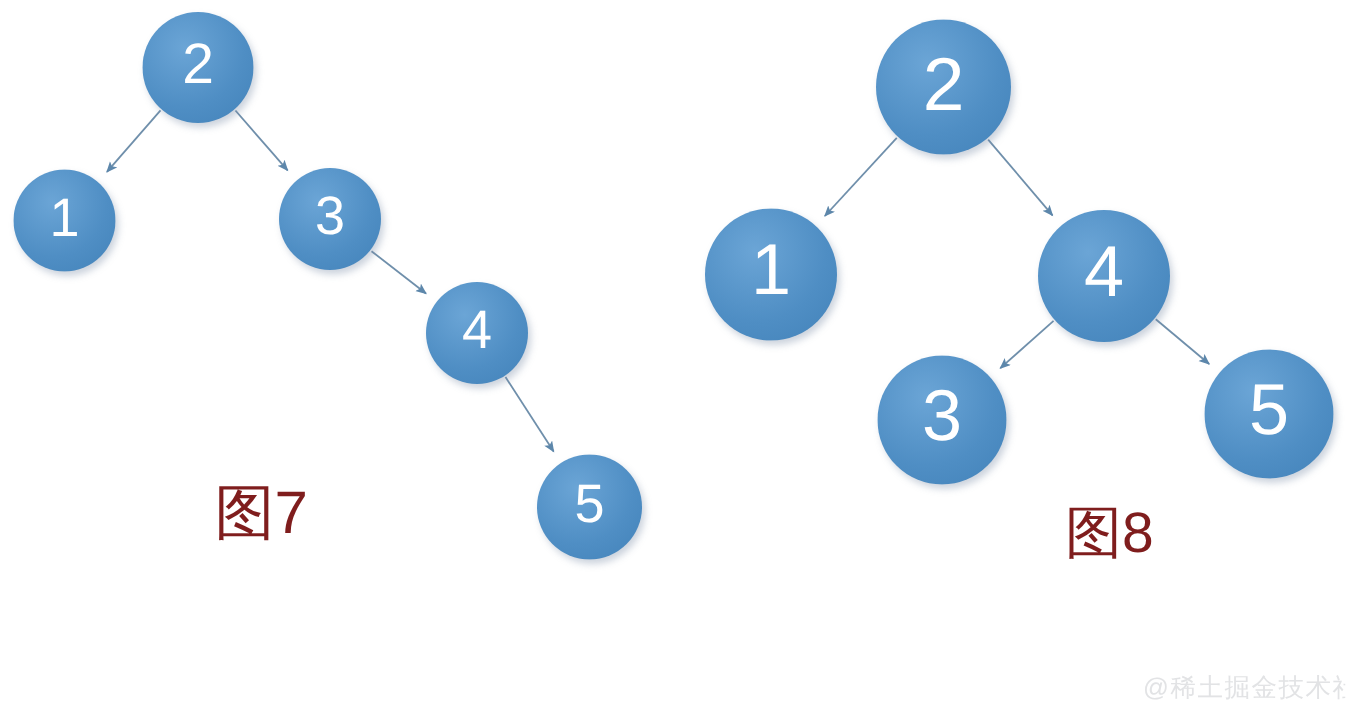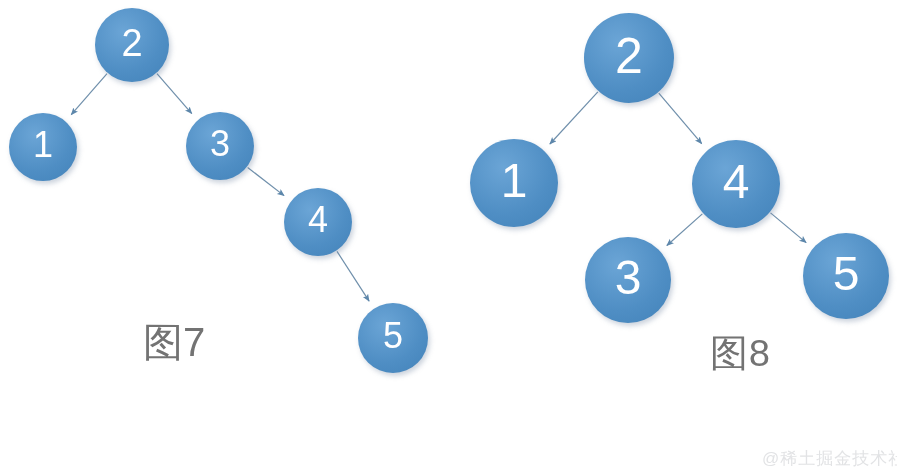--- a/index.html
+++ b/index.html
@@ -40,21 +40,21 @@
     font-weight: 400;
     line-height: 1;
     user-select: none;
   }
   .tree-node .node-label {
     display: block;
     transform: translateY(-2px);
   }
   .fig-caption {
     position: absolute;
-    color: #737373;
+    color: #7f1d1d;
     font-family: "Liberation Sans", sans-serif;
     font-weight: 400;
     white-space: nowrap;
     line-height: 1;
     user-select: none;
   }
   .watermark {
     position: absolute;
     color: #e2e3e5;
     font-family: "Liberation Sans", sans-serif;
@@ -115,17 +115,17 @@
       <div class="tree-node" style="left: 585px; top: 237px; width: 86px; height: 86px; font-size: 48px;">
         <span class="node-label">3</span>
       </div>
       <div class="tree-node" style="left: 803px; top: 233px; width: 86px; height: 86px; font-size: 48px;">
         <span class="node-label">5</span>
       </div>
     </div>
 
   <div class="fig-caption" style="left:143px; top:322px; font-size:40px;">图7</div>
 
-  <div class="fig-caption" style="left:710px; top:337px; font-size:38px;font-family:Liberation Mono, monospace;">图8</div>
+  <div class="fig-caption" style="left:710px; top:337px; font-size:38px;">图8</div>
 
   <div class="watermark" style="left:762px; top:447px;">@稀土掘金技术社区</div>
 
 </div>
 
 </body></html>

